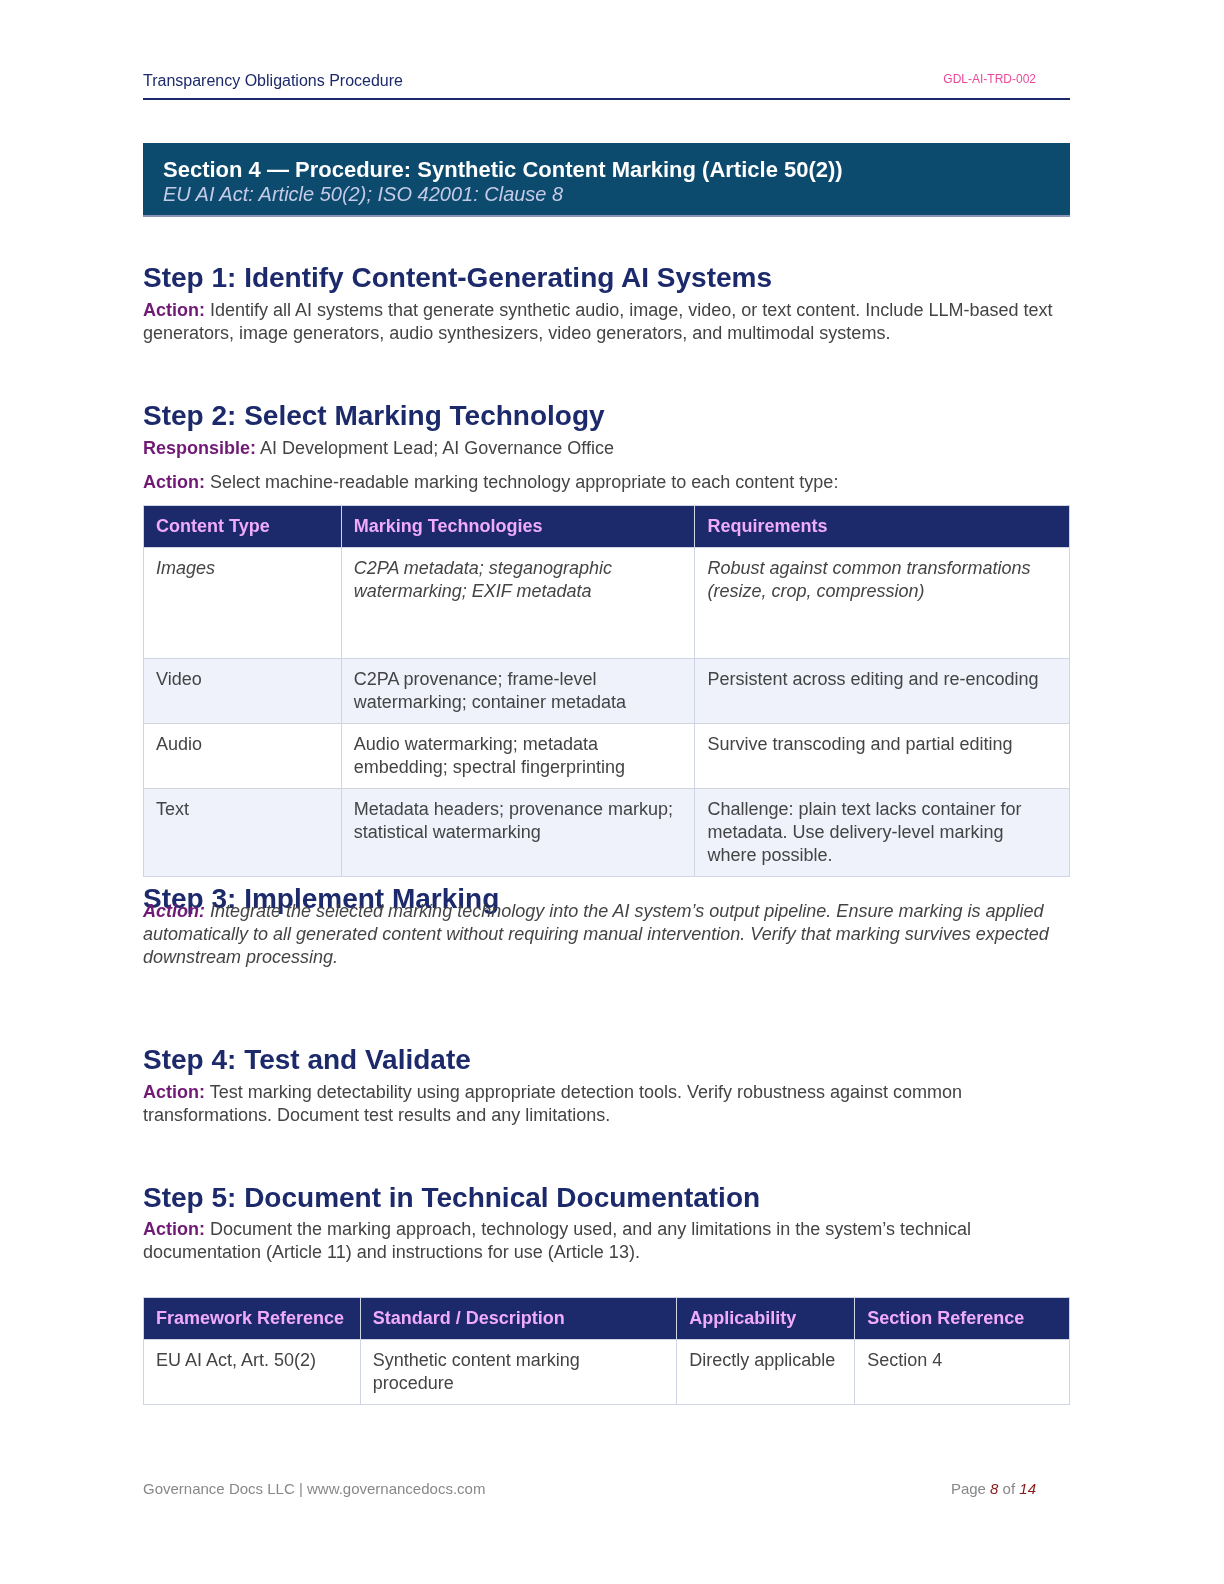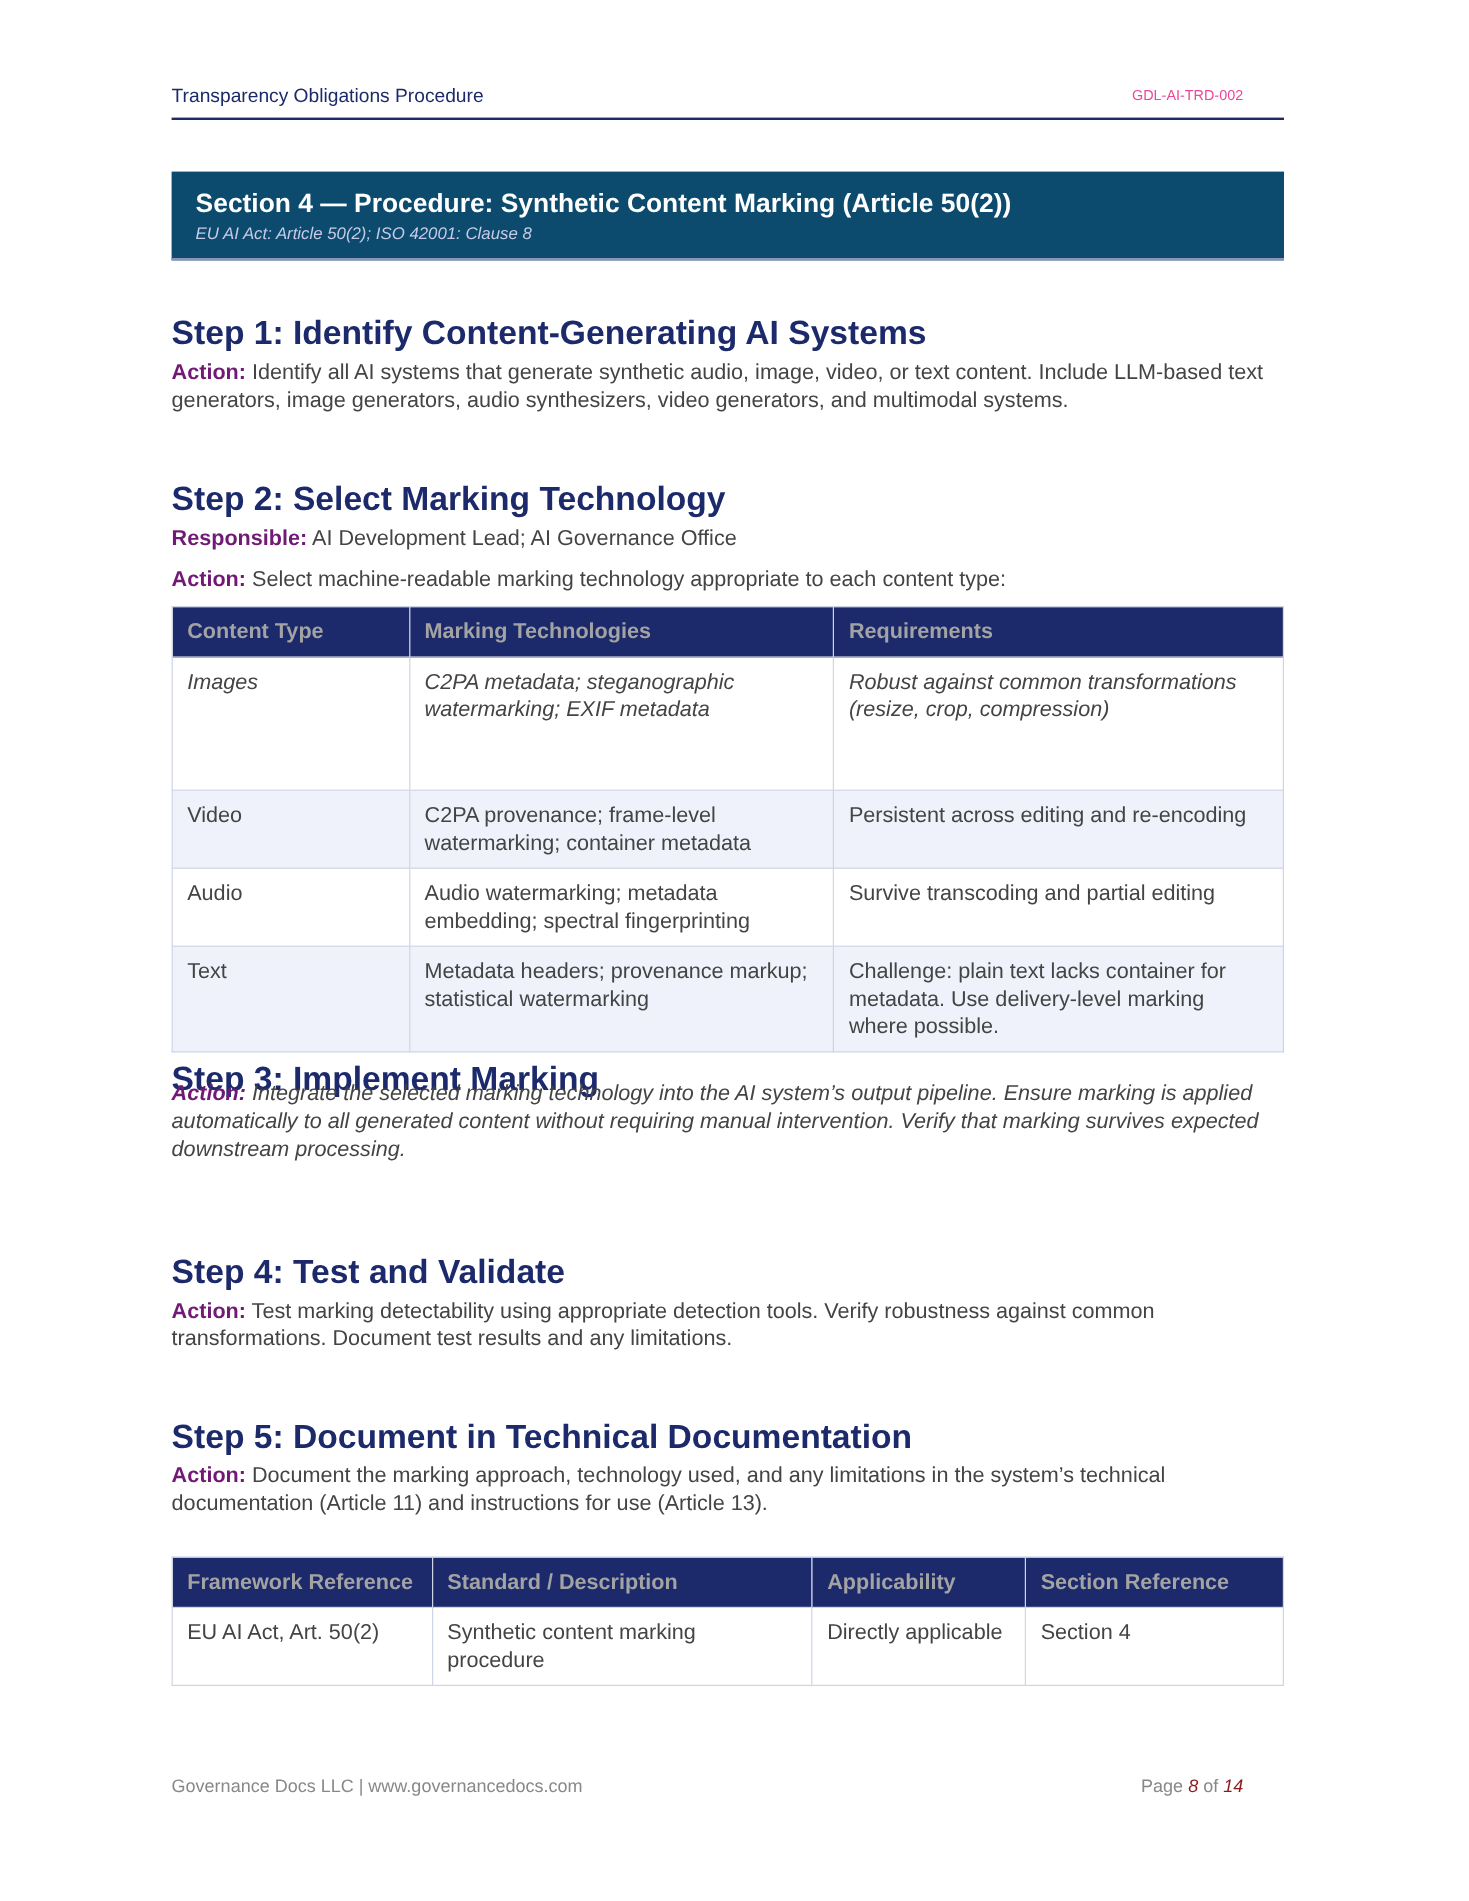--- a/index.html
+++ b/index.html
@@ -3,26 +3,26 @@
 <meta charset="utf-8">
 <style>
   html, body { margin: 0; padding: 0; background: #ffffff; }
   body { width: 1224px; height: 1584px; position: relative; font-family: "Liberation Sans", sans-serif; color: #444444; }
   .page { position: absolute; left: 143px; top: 0; width: 927px; }
   .running-header { position: absolute; left: 0; top: 70px; width: 927px; height: 28px; border-bottom: 2px solid #1c2a6b; }
   .running-header .left { position: absolute; left: 0; top: 2px; font-size: 16px; color: #1c2a6b; }
   .running-header .right { position: absolute; right: 34px; top: 2px; font-size: 12px; color: #ec4899; text-align: center; }
   .section-banner { position: absolute; left: 0; top: 143px; width: 927px; height: 74px; background: #0c4a6e; border-bottom: 2px solid #8a93b8; box-sizing: border-box; padding: 14px 20px; }
   .section-banner .title { font-size: 22px; font-weight: bold; color: #ffffff; line-height: 26px; }
-  .section-banner .subtitle { font-size: 14px; font-style: italic; color: #c5cbe6; line-height: 22px; }
+  .section-banner .subtitle { font-size: 20px; font-style: italic; color: #c5cbe6; line-height: 22px; }
   .step-title { position: absolute; left: 0; font-size: 28px; font-weight: bold; color: #1c2a6b; }
   .para { position: absolute; left: 0; width: 927px; font-size: 18px; line-height: 23px; color: #444444; }
   .para b { color: #701a75; }
   table { border-collapse: collapse; position: absolute; left: 0; width: 927px; font-size: 18px; }
-  th { background: #1c2a6b; color: #a3a3a3; font-weight: bold; text-align: left; vertical-align: top; padding: 9px 12px; line-height: 23px; border: 1px solid #d0d5e6; }
+  th { background: #1c2a6b; color: #f0abfc; font-weight: bold; text-align: left; vertical-align: top; padding: 9px 12px; line-height: 23px; border: 1px solid #d0d5e6; }
   td { vertical-align: top; padding: 9px 12px; line-height: 23px; border: 1px solid #d0d5e6; color: #444444; }
   tr.alt td { background: #eff2fb; }
   .footer { position: absolute; left: 0; top: 1480px; width: 927px; font-size: 15px; color: #888888; }
   .footer .right { position: absolute; right: 34px; top: 0; }
   .footer .pg { color: #8b1a1a; font-style: italic; }
 </style>
 </head>
 <body>
 
 <div class="page">

